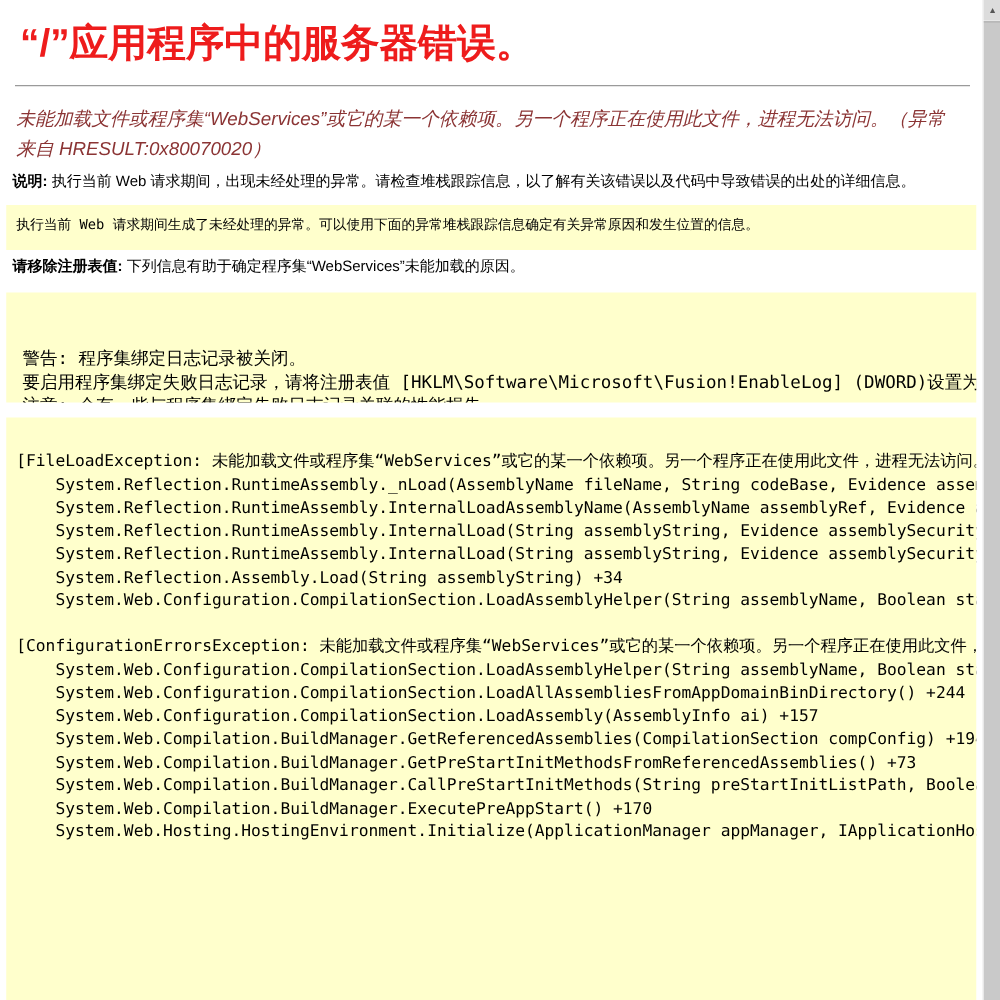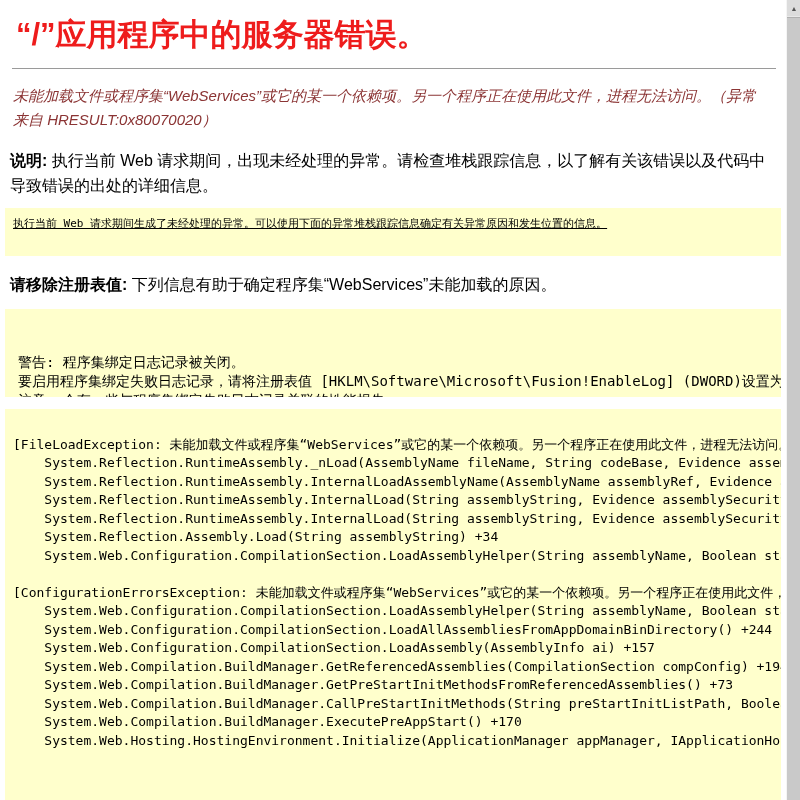--- a/index.html
+++ b/index.html
@@ -20,29 +20,29 @@
     margin:16px 16px 0 16px;
     font-size:31px;line-height:1.25;font-weight:bold;
     color:var(--title-red,red);
   }
   hr.divider{border:none;border-top:1px solid #9a9a9a;margin:13px 10px 0 12px;}
   h2.error-message{
     margin:15px 18px 0 13px;
     font-size:15px;line-height:1.6;font-weight:normal;font-style:italic;
     color:var(--message-maroon,maroon);
   }
-  p.meta{margin:16px 14px 0 10px;font-size:16px;line-height:1.6;}
+  p.meta{margin:4px 14px 0 10px;font-size:12px;line-height:1.6;}
   p.meta b{font-weight:bold;}
   p.exc{margin-top:18px;}
   p.lbl-only{margin-top:22px;}
 
   .box{background:var(--box-yellow,#ffffcc);margin:0 5px;overflow:hidden;}
   .box pre{margin:0;white-space:pre;}
 
-  .box-source{margin-top:9px;height:48px;padding:9px 8px 0 8px;text-decoration:underline;}
+  .box-source{margin-top:9px;height:36px;padding:9px 8px 0 8px;}
   .box-source pre{
     font-family:"DejaVu Sans Mono","Liberation Mono",monospace;
     font-size:11px;line-height:14px;
   }
 
   .box-warning{margin-top:11px;height:88px;padding:44px 12px 0 13px;}
   .box-warning pre{
     font-family:"DejaVu Sans Mono","Liberation Mono",monospace;
     font-size:14px;line-height:19px;
   }

